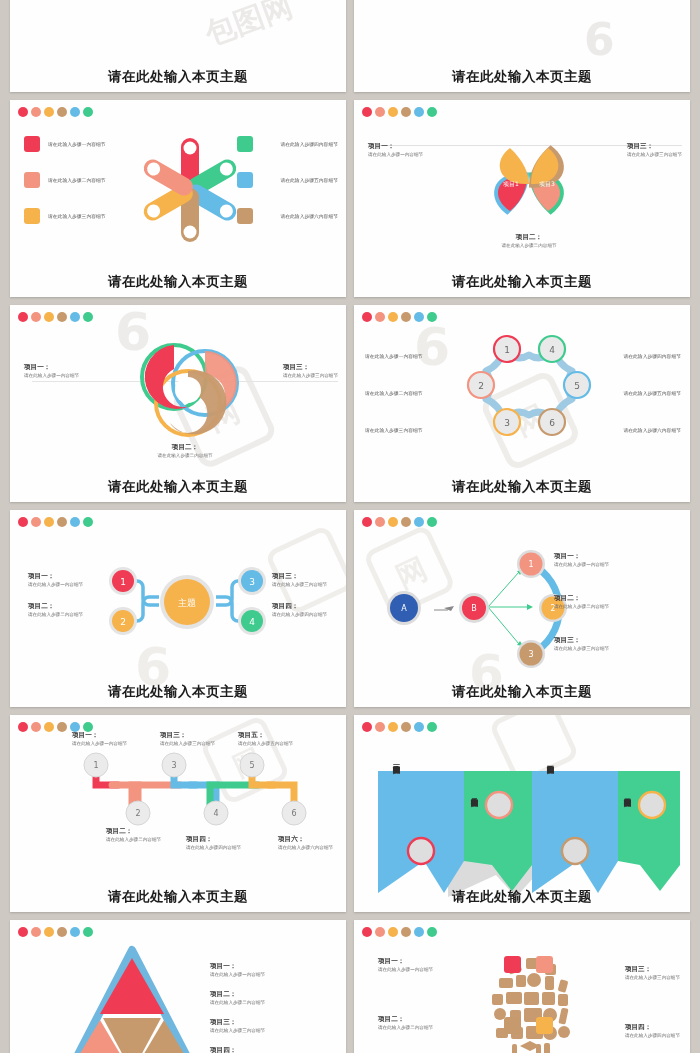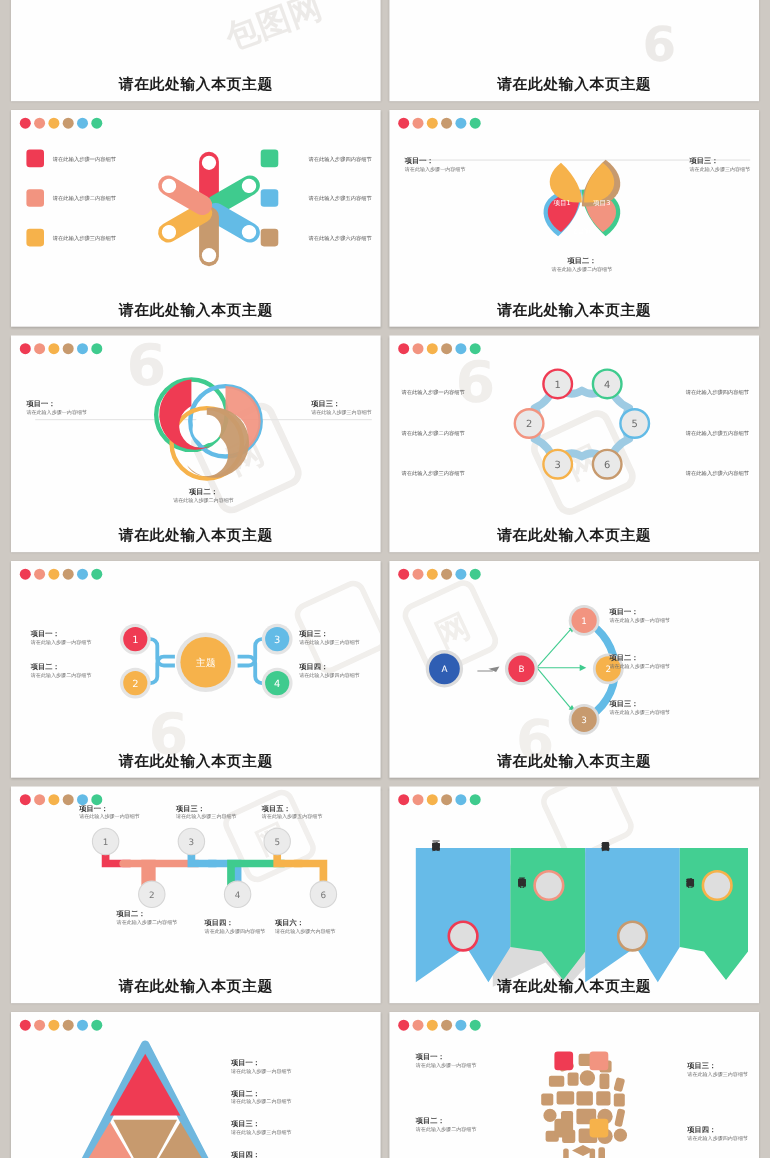--- a/index.html
+++ b/index.html
@@ -456,21 +456,21 @@
       <div class="d">请在此输入步骤三内容细节</div>
     </div>
     <div class="lbl" style="left:176px;top:120px">
       <div class="h">项目四：</div>
       <div class="d">请在此输入步骤四内容细节</div>
     </div>
     <div class="lbl" style="left:228px;top:16px">
       <div class="h">项目五：</div>
       <div class="d">请在此输入步骤五内容细节</div>
     </div>
-    <div class="lbl" style="left:240px;top:120px">
+    <div class="lbl" style="left:268px;top:120px">
       <div class="h">项目六：</div>
       <div class="d">请在此输入步骤六内容细节</div>
     </div>
     <div class="title">请在此处输入本页主题</div>
   </div>
 
   <div class="slide">
     <div class="wm">
       <svg width="350" height="197" viewBox="0 0 350 197">
           <g fill="#e3dfda">

